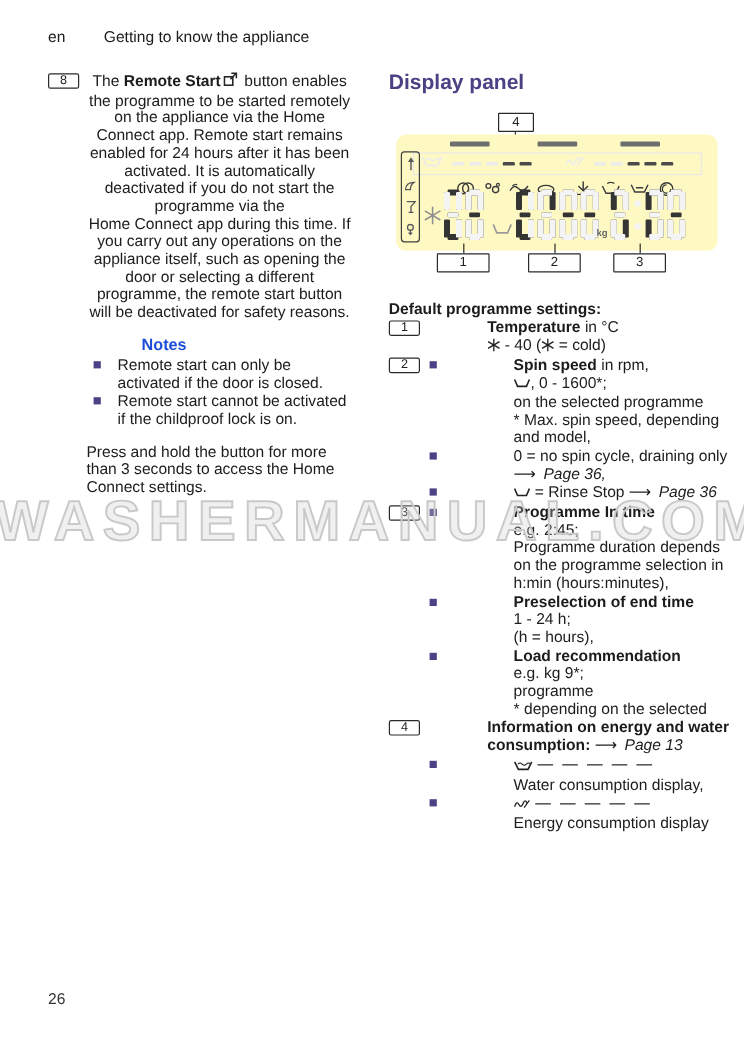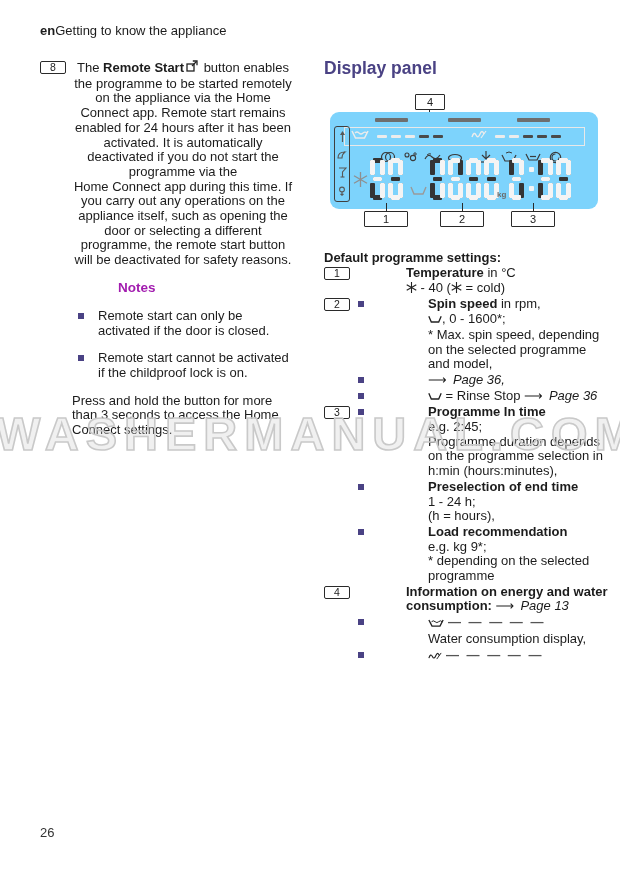--- a/index.html
+++ b/index.html
@@ -3,52 +3,52 @@
 <meta charset="utf-8">
 <style>
   * { margin:0; padding:0; box-sizing:border-box; }
   html,body { width:620px; height:881px; }
   body {
     position:relative; background:#ffffff; color:#1c1c1c;
     font-family:"Liberation Sans", sans-serif; font-size:13px; line-height:14.7px;
     overflow:hidden;
   }
   .hdr { position:absolute; left:40px; top:24px; }
-  .hdr .lang { font-weight:bold; }
+  .hdr .lang { font-weight:normal; margin-right:32px; }
   
   .lcol { position:absolute; left:40px; top:60px; width:254px; }
   .irow { display:flex; }
   .nbox {
     flex:none; width:26px; height:13px; margin-top:1px;
     border:1.4px solid #2a2a2a; border-radius:2px;
     font-size:10.5px; line-height:11px; text-align:center; color:#222;
   }
   .itext { margin-left:6px; width:244px; }
   .pre-line { white-space:pre-line;text-align:center; }
   .rs-icon { display:inline-block; vertical-align:-1px; margin:0 2px; }
-  h3.purple { color:#a21caf; font-size:13.5px; line-height:16px; margin-top:12px; margin-left:30px;padding-left:48px; }
-  .note { display:flex; margin-left:38px; margin-top:13px; }
+  h3.purple { color:#1d4ed8; font-size:13.5px; line-height:16px; margin-top:12px; margin-left:30px;padding-left:48px; }
+  .note { display:flex; margin-left:38px; margin-top:1px; }
   .note .sq { flex:none; width:6px; height:6px; background:#4a4284; margin-top:4px; }
   .note .ntext { margin-left:14px; width:196px; }
   .closing { margin-left:32px; margin-top:13px; width:225px; }
   
   .rcol { position:absolute; left:324px; top:58px; width:286px; }
   h2.purple { color:#4a4284; font-size:17.5px; line-height:20px; }
   
   .fig { position:relative; margin-top:16px; height:140px; }
   .callout {
     position:absolute; background:#fff; border:1.4px solid #2a2a2a; border-radius:1px;
     font-size:11px; text-align:center; color:#222;
   }
   .c-top { width:30px; height:16px; line-height:14px; left:91px; top:0; }
   .c-bot { width:44px; height:16px; line-height:14px; top:117px; }
   .cline { position:absolute; width:1px; background:#2a2a2a; }
   .panel {
     position:absolute; left:6px; top:18px; width:268px; height:97px;
-    background:#7dd3fc; border-radius:9px;
+    background:#fef9c3; border-radius:9px;
   }
   .topbar { position:absolute; top:6px; height:4px; width:33px; background:#6e6e6e; border-radius:1px; }
   .wbox { position:absolute; left:14px; top:15px; width:241px; height:19px; border:1px solid #e8e8e8; display:flex; align-items:center; }
   .dash { width:10px; height:3px; border-radius:1px; margin-right:4px; }
   .dash.b { background:#ececec; }
   .dash.d { background:#4a4a4a; }
   .strip { position:absolute; left:4px; top:14px; width:16px; height:76px; border:1px solid #3f3f3f; border-radius:3px;
            display:flex; flex-direction:column; align-items:center; justify-content:space-around; }
   .ghosticons { position:absolute; left:50px; top:39px; width:210px; display:flex; }
   
@@ -402,31 +402,32 @@
           <div class="nbox">2</div>
         </div>
       <div class="bcol">
           <div class="sq"></div>
         </div>
       <div class="tcol">
         <div class="line"><b>Spin speed</b><span> in rpm,</span></div>
         <div class="line"><span class="inline-ic"><svg width="14" height="9" viewBox="0 0 17 10">
                 <path d="M1,1 L4,8 L13,8 L16,1" fill="none" stroke="#222" stroke-width="1.6"></path>
               </svg></span><span>, 0 - 1600*;</span></div>
+        <div class="line">on the selected programme</div>
         <div class="line">* Max. spin speed, depending</div>
-        <div class="line">on the selected programme</div>
         <div class="line">and model,</div>
       </div>
     </div>
     <div class="srow">
       <div class="ncol"></div>
       <div class="bcol">
           <div class="sq"></div>
         </div>
       <div class="tcol">
+        <div class="line">0 = no spin cycle, draining only</div>
         <div class="line"><span class="arr">⟶</span>&nbsp;&nbsp;<span class="pg">Page 36,</span></div>
       </div>
     </div>
     <div class="srow">
       <div class="ncol"></div>
       <div class="bcol">
           <div class="sq"></div>
         </div>
       <div class="tcol">
         <div class="line"><span class="inline-ic"><svg width="14" height="9" viewBox="0 0 17 10">
@@ -462,22 +463,22 @@
       </div>
     </div>
     <div class="srow">
       <div class="ncol"></div>
       <div class="bcol">
           <div class="sq"></div>
         </div>
       <div class="tcol">
         <div class="line"><b>Load recommendation</b></div>
         <div class="line">e.g. kg 9*;</div>
+        <div class="line">programme</div>
         <div class="line">* depending on the selected</div>
-        <div class="line">programme</div>
       </div>
     </div>
 
     <div class="srow">
       <div class="ncol">
           <div class="nbox">4</div>
         </div>
       <div class="tcol">
         <div class="line"><b>Information on energy and water</b></div>
         <div class="line"><b>consumption: </b><span class="arr">⟶</span>&nbsp;&nbsp;<span class="pg">Page 13</span></div>
@@ -499,20 +500,21 @@
     <div class="srow">
       <div class="ncol"></div>
       <div class="bcol">
           <div class="sq"></div>
         </div>
       <div class="tcol">
         <div class="line"><span class="mini-icon"><svg width="14" height="10" viewBox="0 0 16 11">
                 <path d="M1,8 Q3,2 5,6 Q7,10 9,5 Q11,0 13,5" fill="none" stroke="#222" stroke-width="1.3"></path>
                 <line x1="10" y1="9" x2="15" y2="2" stroke="#222" stroke-width="1.1"></line>
               </svg></span><span class="dashtxt">— — — — —</span></div>
+        <div class="line">Energy consumption display</div>
       </div>
     </div>
   </div>
 </div>
 
 <div class="wm">WASHERMANUAL.COM</div>
 
 <div class="pageno">26</div>
 
 </body></html>

